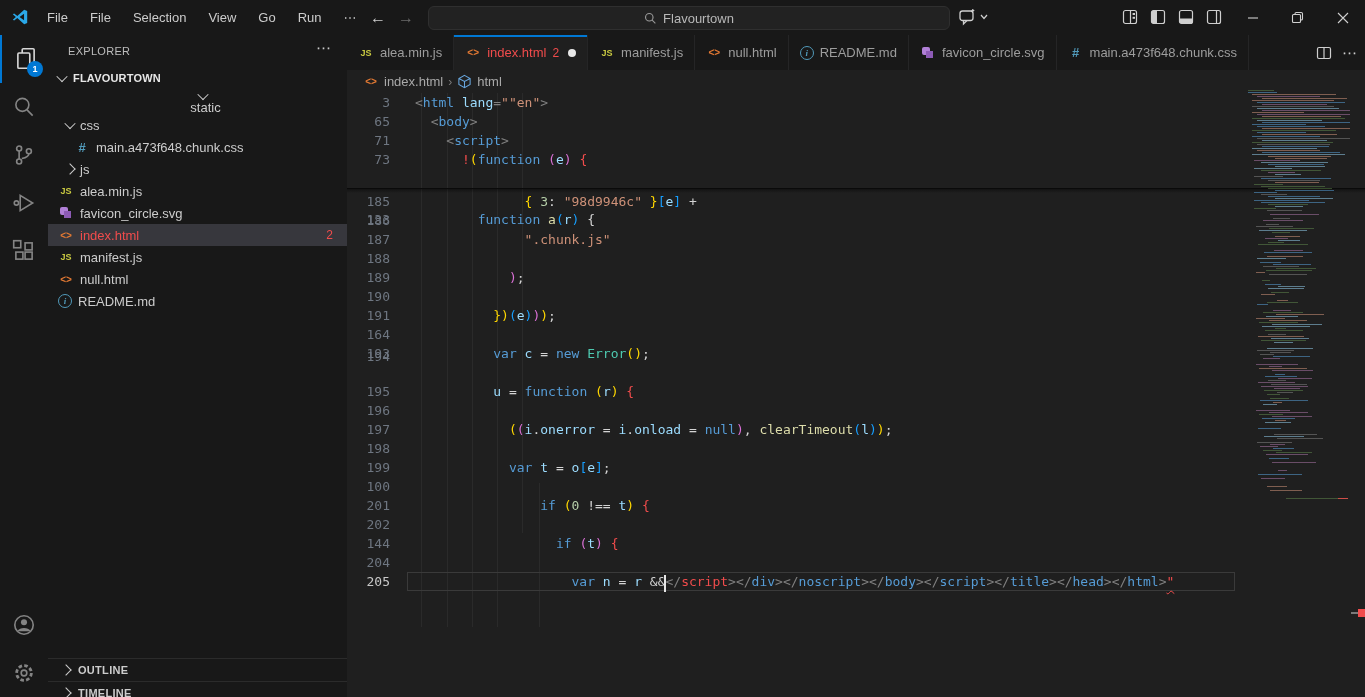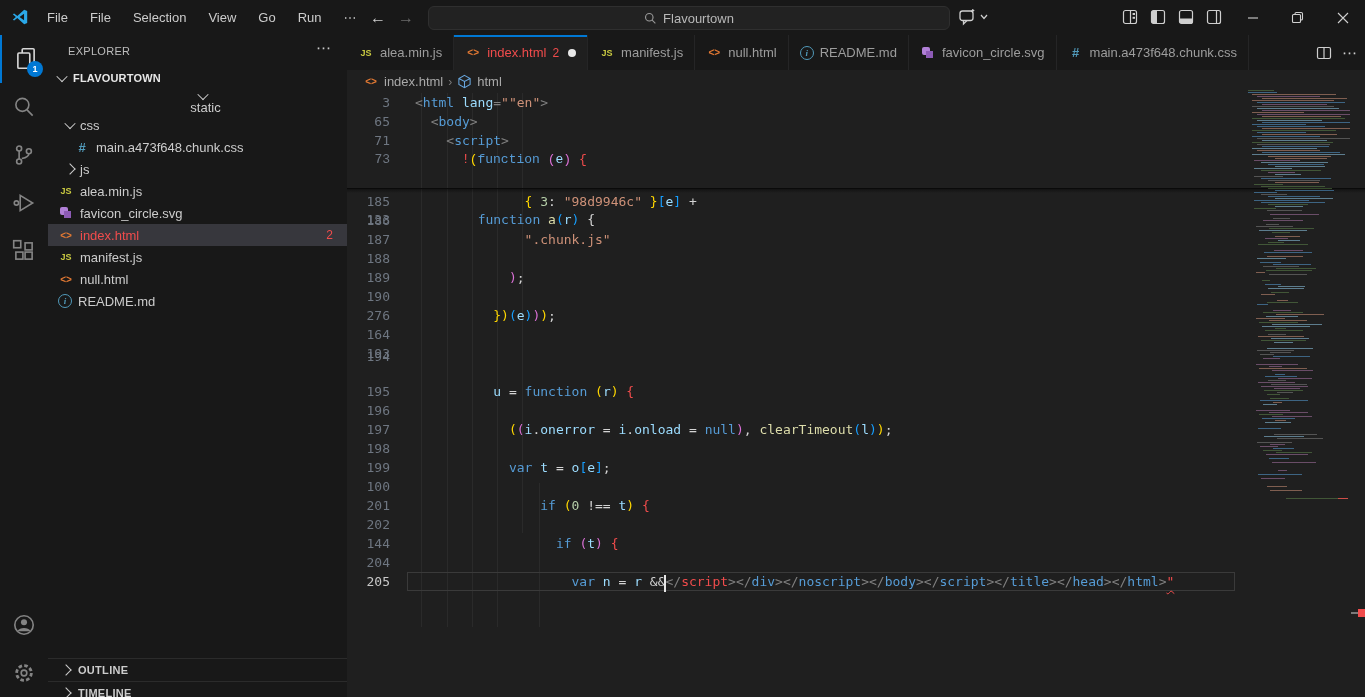--- a/index.html
+++ b/index.html
@@ -356,21 +356,21 @@
         <span class="ct"><span class="tk-p">&lt;</span><span class="tk-t">html</span><span class="tk-w"> </span><span class="tk-a">lang</span><span class="tk-p">=</span><span class="tk-s">""en"</span><span class="tk-p">&gt;</span></span>
       </div>
       <div class="cl" style="top: 77px;">
         <span class="ln">65</span>
         <span class="ct"><span class="tk-w">  </span><span class="tk-p">&lt;</span><span class="tk-t">body</span><span class="tk-p">&gt;</span></span>
       </div>
       <div class="cl" style="top: 96px;">
         <span class="ln">71</span>
         <span class="ct"><span class="tk-w">    </span><span class="tk-p">&lt;</span><span class="tk-t">script</span><span class="tk-p">&gt;</span></span>
       </div>
-      <div class="cl" style="top: 115px; font-family: Liberation Mono, monospace;">
+      <div class="cl" style="top: 115px;">
         <span class="ln">73</span>
         <span class="ct"><span class="tk-w">      </span><span class="tk-e">!</span><span class="tk-b1">(</span><span class="tk-t">function</span><span class="tk-w"> </span><span class="tk-b2">(</span><span class="tk-a">e</span><span class="tk-b2">)</span><span class="tk-w"> </span><span class="tk-e">{</span></span>
       </div>
       <div class="cl" style="top: 134px; margin-top: 41px;">
         <span class="ln">133</span>
         <span class="ct"><span class="tk-w">        </span><span class="tk-t">function</span><span class="tk-w"> </span><span class="tk-f">a</span><span class="tk-b3">(</span><span class="tk-a">r</span><span class="tk-b3">)</span><span class="tk-w"> {</span></span>
       </div>
     </div>
   <div id="stickyshadow"></div>
   <div id="curline"></div>
@@ -393,29 +393,30 @@
       </div>
       <div class="cl" style="top: 233px;">
         <span class="ln">189</span>
         <span class="ct"><span class="tk-w">            </span><span class="tk-b2">)</span><span class="tk-w">;</span></span>
       </div>
       <div class="cl" style="top: 252px;">
         <span class="ln">190</span>
         <span class="ct"></span>
       </div>
       <div class="cl" style="top: 271px;">
-        <span class="ln">276</span>
+        <span class="ln">191</span>
         <span class="ct"><span class="tk-w">          </span><span class="tk-b1">}</span><span class="tk-b1">)</span><span class="tk-b3">(</span><span class="tk-a">e</span><span class="tk-b3">)</span><span class="tk-b2">)</span><span class="tk-b1">)</span><span class="tk-w">;</span></span>
       </div>
       <div class="cl" style="top: 290px;">
         <span class="ln">164</span>
         <span class="ct"></span>
       </div>
       <div class="cl" style="top: 309px;">
         <span class="ln">193</span>
+        <span class="ct"><span class="tk-w">          </span><span class="tk-t">var</span><span class="tk-w"> </span><span class="tk-a">c</span><span class="tk-w"> = </span><span class="tk-t">new</span><span class="tk-w"> </span><span class="tk-c">Error</span><span class="tk-b1">(</span><span class="tk-b1">)</span><span class="tk-w">;</span></span>
       </div>
       <div class="cl" style="top: 312px;">
         <span class="ln">194</span>
         <span class="ct"></span>
       </div>
       <div class="cl" style="top: 347px;">
         <span class="ln">195</span>
         <span class="ct"><span class="tk-w">          </span><span class="tk-a">u</span><span class="tk-w"> = </span><span class="tk-t">function</span><span class="tk-w"> </span><span class="tk-b1">(</span><span class="tk-a">r</span><span class="tk-b1">)</span><span class="tk-w"> </span><span class="tk-e">{</span></span>
       </div>
       <div class="cl" style="top: 366px;">

